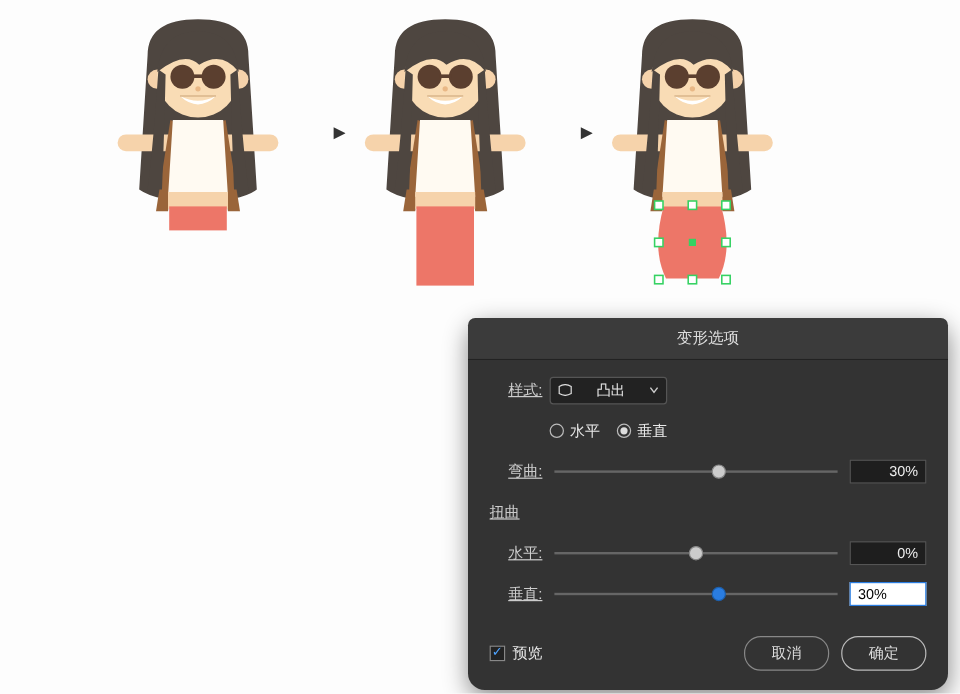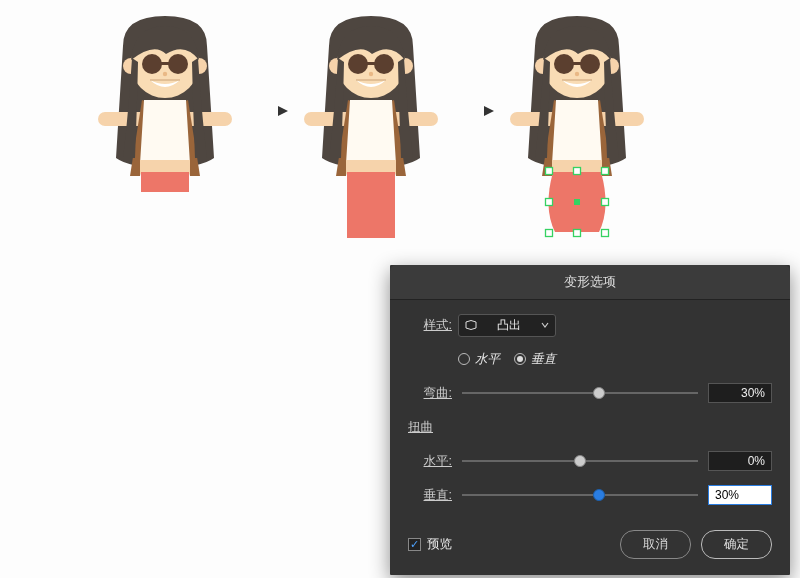--- a/index.html
+++ b/index.html
@@ -22,21 +22,21 @@
   }
   .girl-box { position: relative; width: 150px; height: 230px; }
   .arrow-svg { width: 40px; height: 20px; margin-top: -24px; }
 
   
   .dialog {
     position: absolute;
     left: 390px; top: 265px;
     width: 400px;
     background: #333333;
-    border-radius: 1px;
+    border-radius: 14px;
     box-shadow: 0 6px 20px rgba(0,0,0,.45);
     color: #e8e8e8;
     font-size: 12.5px;
   }
   .dialog-title {
     text-align: center;
     padding: 8px 0;
     background: #3b3b3b;
     border-bottom: 1px solid #222;
     border-radius: 6px 6px 0 0;
@@ -59,21 +59,21 @@
     padding: 2px 6px;
     border-radius: 3px;
     gap: 20px;
     color: #e8e8e8;
     font-size: 12px;
   }
   .chevron {
     width: 8px; height: 8px;
     display: inline-block;
   }
-  .radios { display: flex; gap: 14px; margin-left: 50px; font-style: italic; }
+  .radios { display: flex; gap: 14px; margin-left: 50px; }
   .radio { display: inline-flex; align-items: center; gap: 5px; }
   .radio-dot {
     width: 12px; height: 12px; border-radius: 50%;
     border: 1.5px solid #bbb;
     display: inline-flex; align-items: center; justify-content: center;
   }
   .radio-dot.checked::after {
     content: ""; width: 6px; height: 6px; border-radius: 50%;
     background: #ddd;
   }

